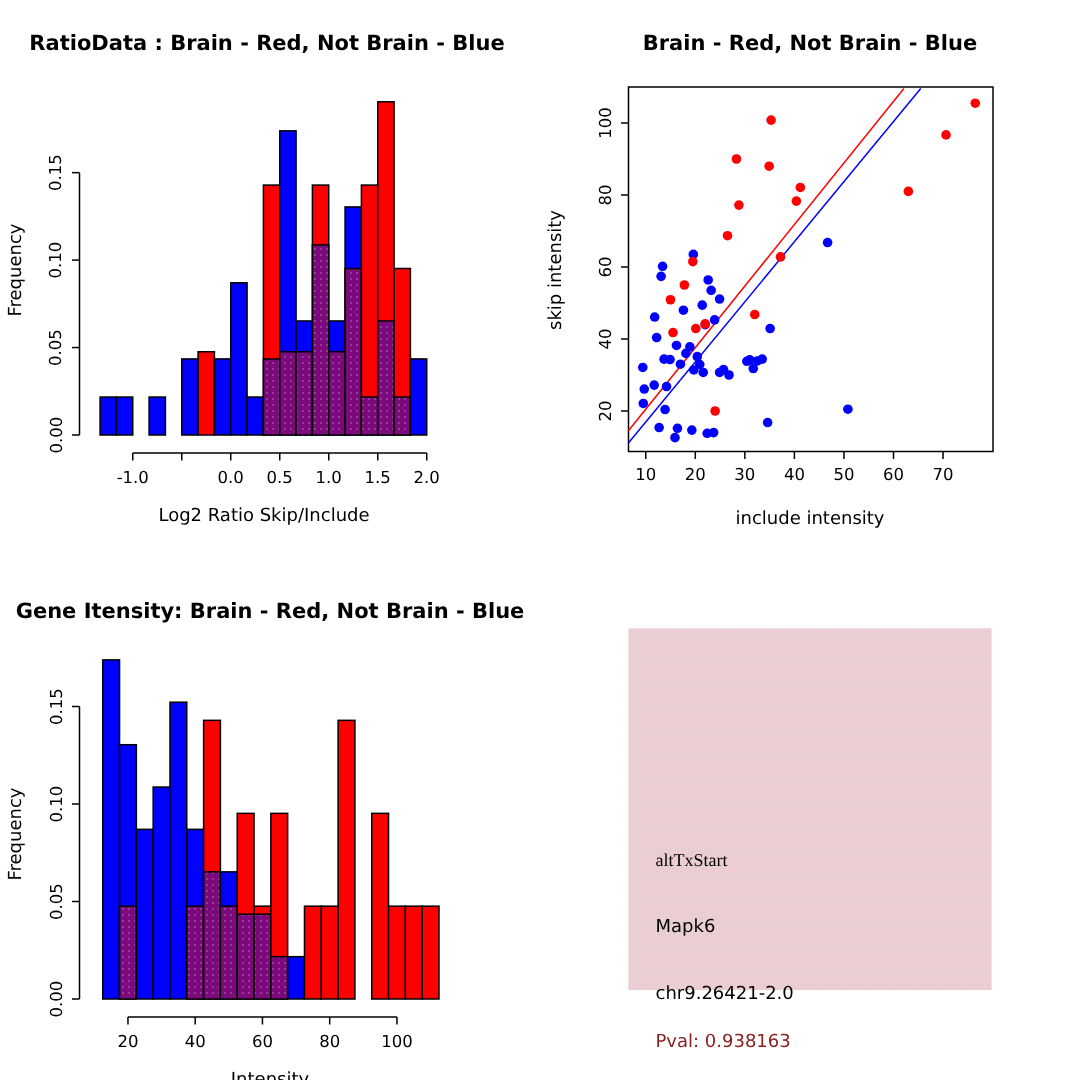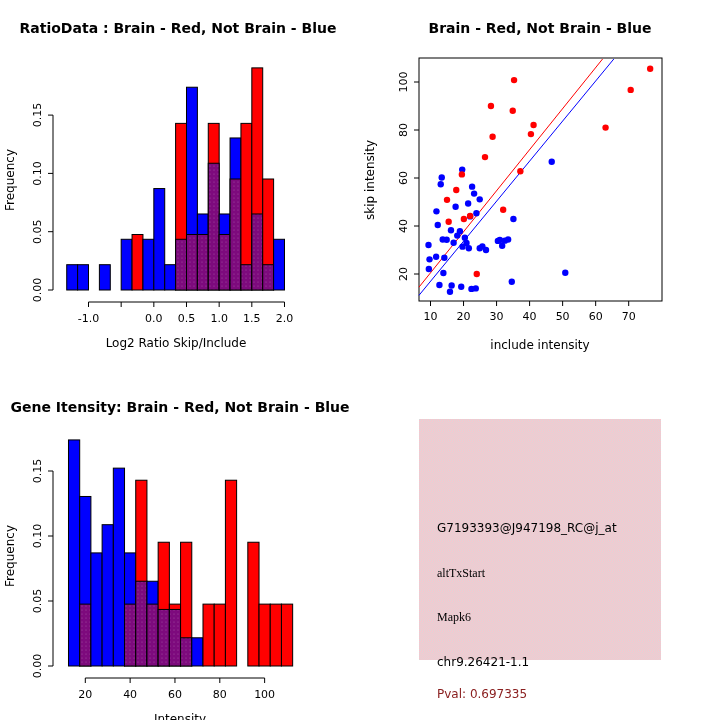--- a/index.html
+++ b/index.html
@@ -242,21 +242,20 @@
         <rect x="225.40625" y="104.22999999999999" width="11.208499999999999" height="185.77" fill="#ff0000" stroke="#000" stroke-width="1"></rect>
         <rect x="247.82324999999997" y="166.24" width="11.208499999999999" height="123.75999999999999" fill="#ff0000" stroke="#000" stroke-width="1"></rect>
         <rect x="259.03175" y="228.12" width="11.208499999999999" height="61.879999999999995" fill="#ff0000" stroke="#000" stroke-width="1"></rect>
         <rect x="270.24025" y="228.12" width="11.208499999999999" height="61.879999999999995" fill="#ff0000" stroke="#000" stroke-width="1"></rect>
         <rect x="281.44874999999996" y="228.12" width="11.208499999999999" height="61.879999999999995" fill="#ff0000" stroke="#000" stroke-width="1"></rect>
       </svg>
   </div>
 
   <div class="panel" id="panel-br">
     <div class="info-card">
-      <div class="info-line" style="top: 102px; color: rgb(0, 0, 0);">G7193393@J947198_RC@j_at</div>
       <div class="info-line" style="top: 147px; color: rgb(0, 0, 0); font-family: Liberation Serif, serif;">altTxStart</div>
-      <div class="info-line" style="top: 191px; color: rgb(0, 0, 0); font-family: Liberation Serif, serif;">Mapk6</div>
-      <div class="info-line" style="top: 236px; color: rgb(0, 0, 0);">chr9.26421-1.1</div>
-      <div class="info-line" style="top: 268px; color: rgb(139, 32, 32);">Pval: 0.697335</div>
+      <div class="info-line" style="top: 191px; color: rgb(0, 0, 0);">Mapk6</div>
+      <div class="info-line" style="top: 236px; color: rgb(0, 0, 0);">chr9.26421-2.0</div>
+      <div class="info-line" style="top: 268px; color: rgb(139, 32, 32);">Pval: 0.938163</div>
     </div>
   </div>
 
 </div>
 
 </body></html>

